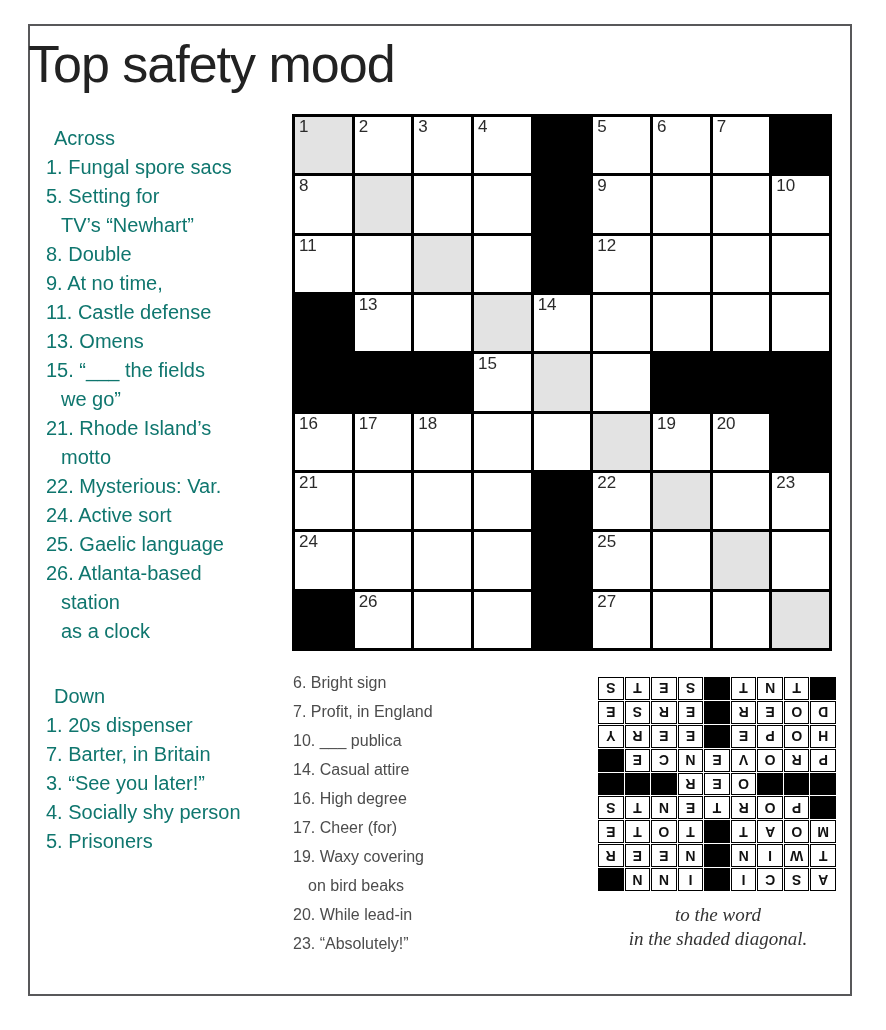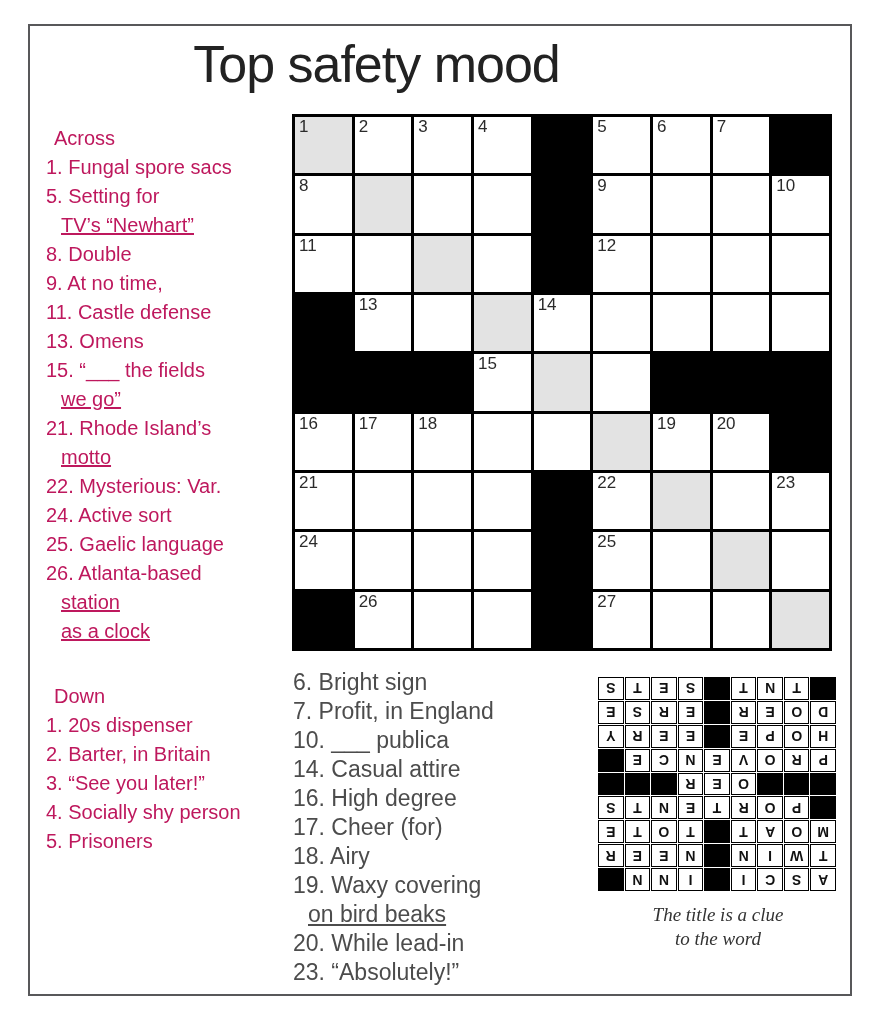--- a/index.html
+++ b/index.html
@@ -5,34 +5,34 @@
   html,body{margin:0;padding:0;}
   body{
     width:886px;height:1030px;position:relative;background:#ffffff;
     font-family:"Liberation Sans",sans-serif;overflow:hidden;
   }
   .frame{
     position:absolute;left:28px;top:24px;width:820px;height:968px;
     border:2px solid #58585a;background:#fff;
   }
   .title{
-    position:absolute;left:28px;top:34px;width:697px;text-align:center;
+    position:absolute;left:28px;top:34px;width:697px;
     font-size:52px;letter-spacing:-1px;color:#222;white-space:nowrap;
   }
   .left-col{
     position:absolute;left:46px;top:124px;width:252px;
-    font-size:20px;line-height:29px;color:#be185d;
+    font-size:20px;line-height:29px;color:#0f766e;
   }
   .heading{padding-left:8px;}
   .clue{padding-left:0;}
-  .clue.cont{padding-left:15px;text-decoration:underline;}
+  .clue.cont{padding-left:15px;}
   .col-gap{height:36px;}
   .clue-col2{
     position:absolute;left:293px;top:668px;width:292px;
-    font-size:23px;line-height:29px;color:#4c4c4c;
+    font-size:16px;line-height:29px;color:#4c4c4c;
   }
   #main-grid{
     position:absolute;left:292px;top:114px;width:540px;height:537px;
     box-sizing:border-box;border:3px solid #000;background:#000;
     display:grid;grid-template-columns:repeat(9,1fr);grid-template-rows:repeat(9,1fr);gap:3px;
   }
   .cell{position:relative;}
   .cell.white{background:#fff;}
   .cell.shaded{
     background-color:#e3e3e3;
@@ -85,21 +85,21 @@
       <div class="clue">24. Active sort</div>
       <div class="clue">25. Gaelic language</div>
       <div class="clue">26. Atlanta-based</div>
       <div class="clue cont">station</div>
       <div class="clue cont">as a clock</div>
     </div>
   <div class="col-gap"></div>
   <div class="heading">Down</div>
   <div id="down-list1">
       <div class="clue">1. 20s dispenser</div>
-      <div class="clue">2. Barter, in Britain</div>
+      <div class="clue">7. Barter, in Britain</div>
       <div class="clue">3. “See you later!”</div>
       <div class="clue">4. Socially shy person</div>
       <div class="clue">5. Prisoners</div>
     </div>
 </div>
 
 <div id="main-grid">
     <div class="cell shaded">
       <span class="num">1</span>
     </div>
@@ -237,21 +237,20 @@
     <div class="cell shaded"></div>
   </div>
 
 <div class="clue-col2" id="down-list2">
     <div class="clue">6. Bright sign</div>
     <div class="clue">7. Profit, in England</div>
     <div class="clue">10. ___ publica</div>
     <div class="clue">14. Casual attire</div>
     <div class="clue">16. High degree</div>
     <div class="clue">17. Cheer (for)</div>
-    <div class="clue">18. Airy</div>
     <div class="clue">19. Waxy covering</div>
     <div class="clue cont">on bird beaks</div>
     <div class="clue">20. While lead-in</div>
     <div class="clue">23. “Absolutely!”</div>
   </div>
 
 <div id="solution-grid">
     <div class="scell">A</div>
     <div class="scell">S</div>
     <div class="scell">C</div>
@@ -329,15 +328,15 @@
     <div class="scell">N</div>
     <div class="scell">T</div>
     <div class="scell black"></div>
     <div class="scell">S</div>
     <div class="scell">E</div>
     <div class="scell">T</div>
     <div class="scell">S</div>
   </div>
 
 <div id="note">
-    <div>The title is a clue</div>
     <div>to the word</div>
+    <div>in the shaded diagonal.</div>
   </div>
 
 </body></html>

